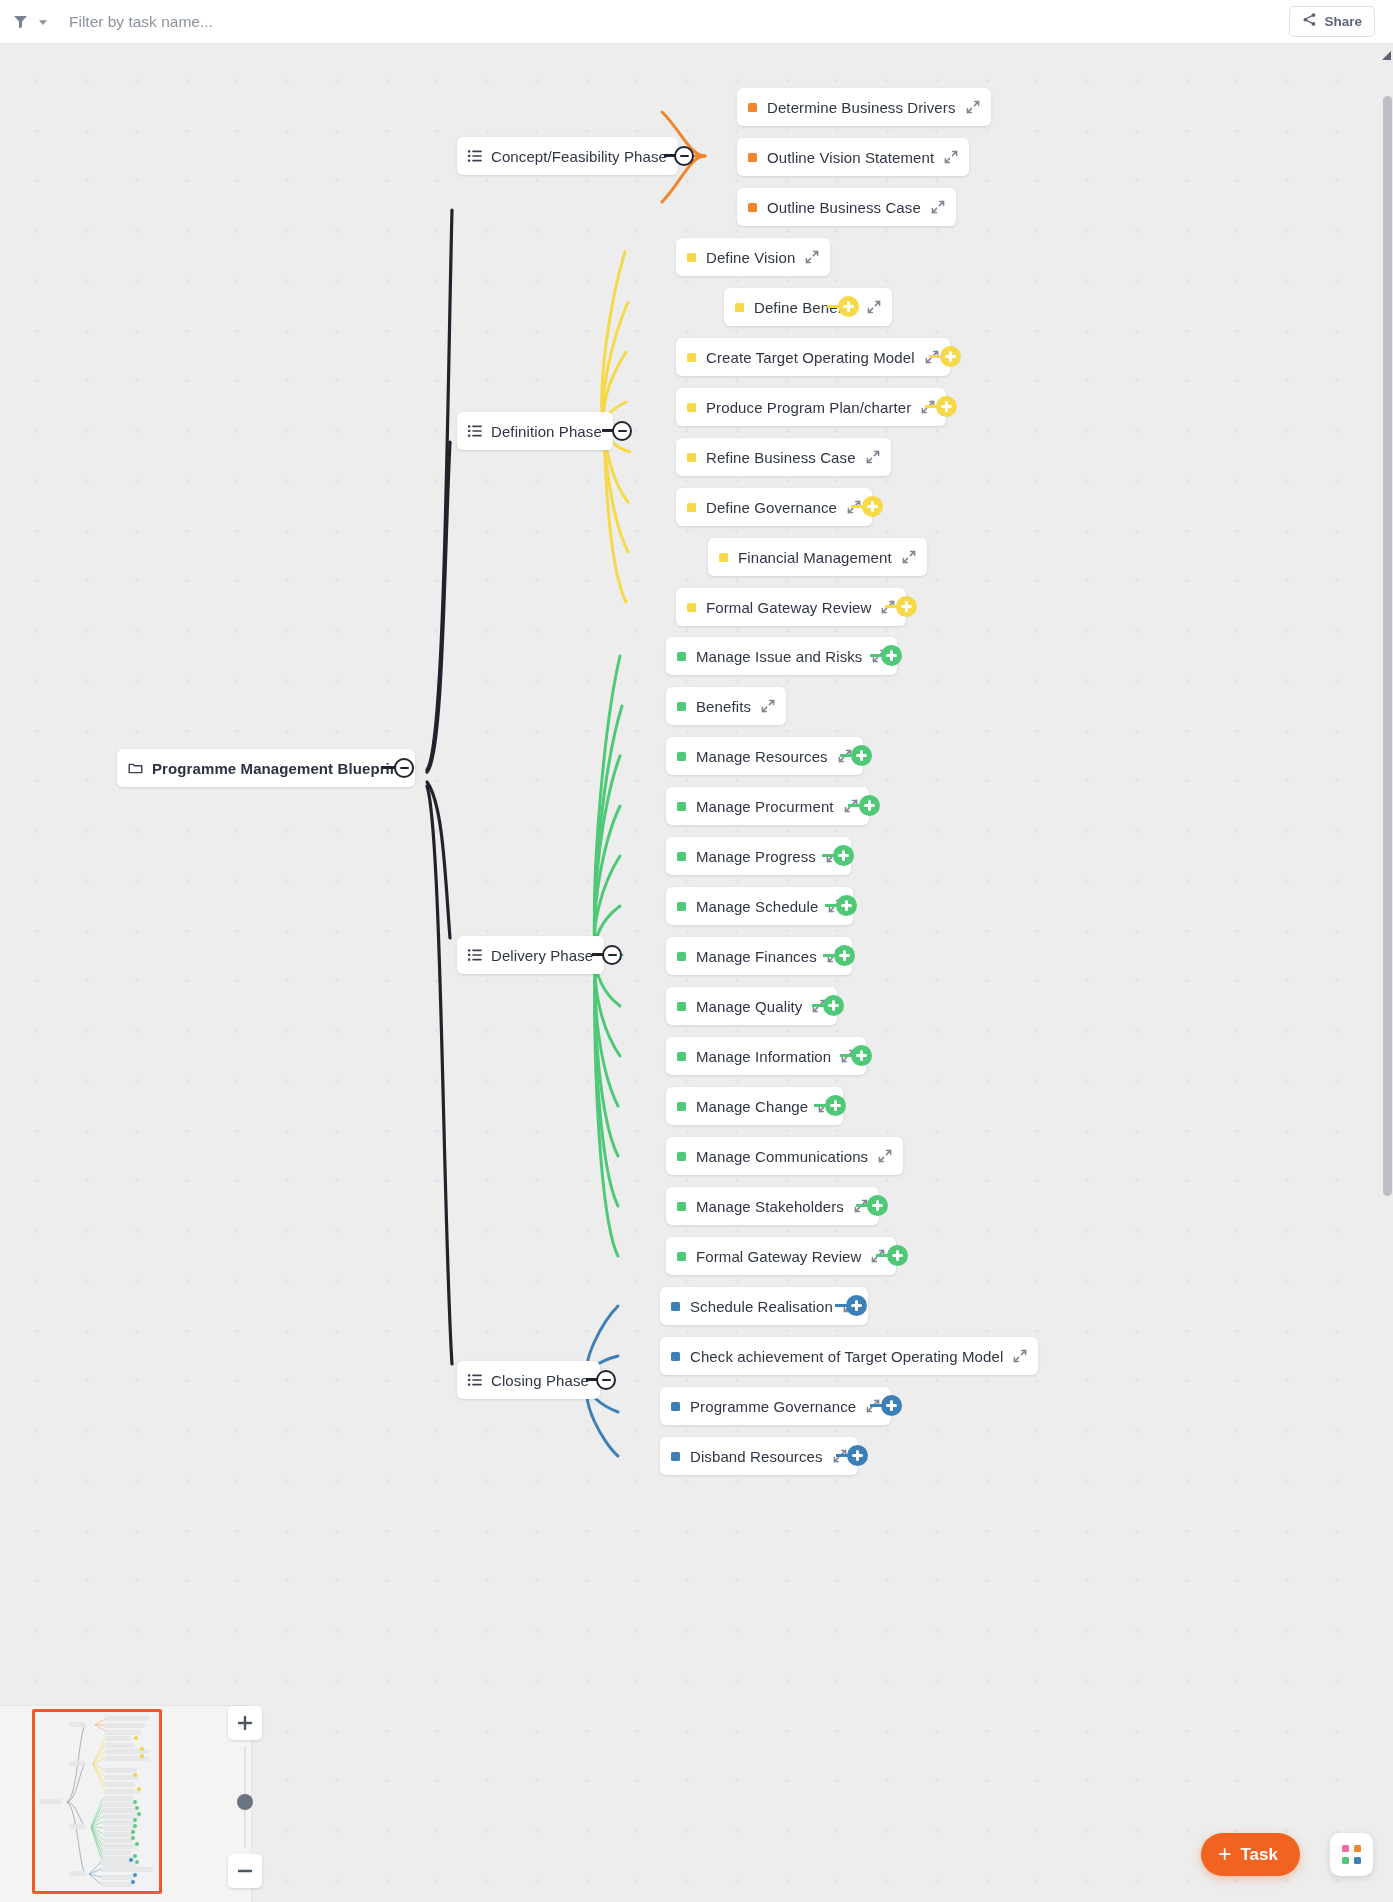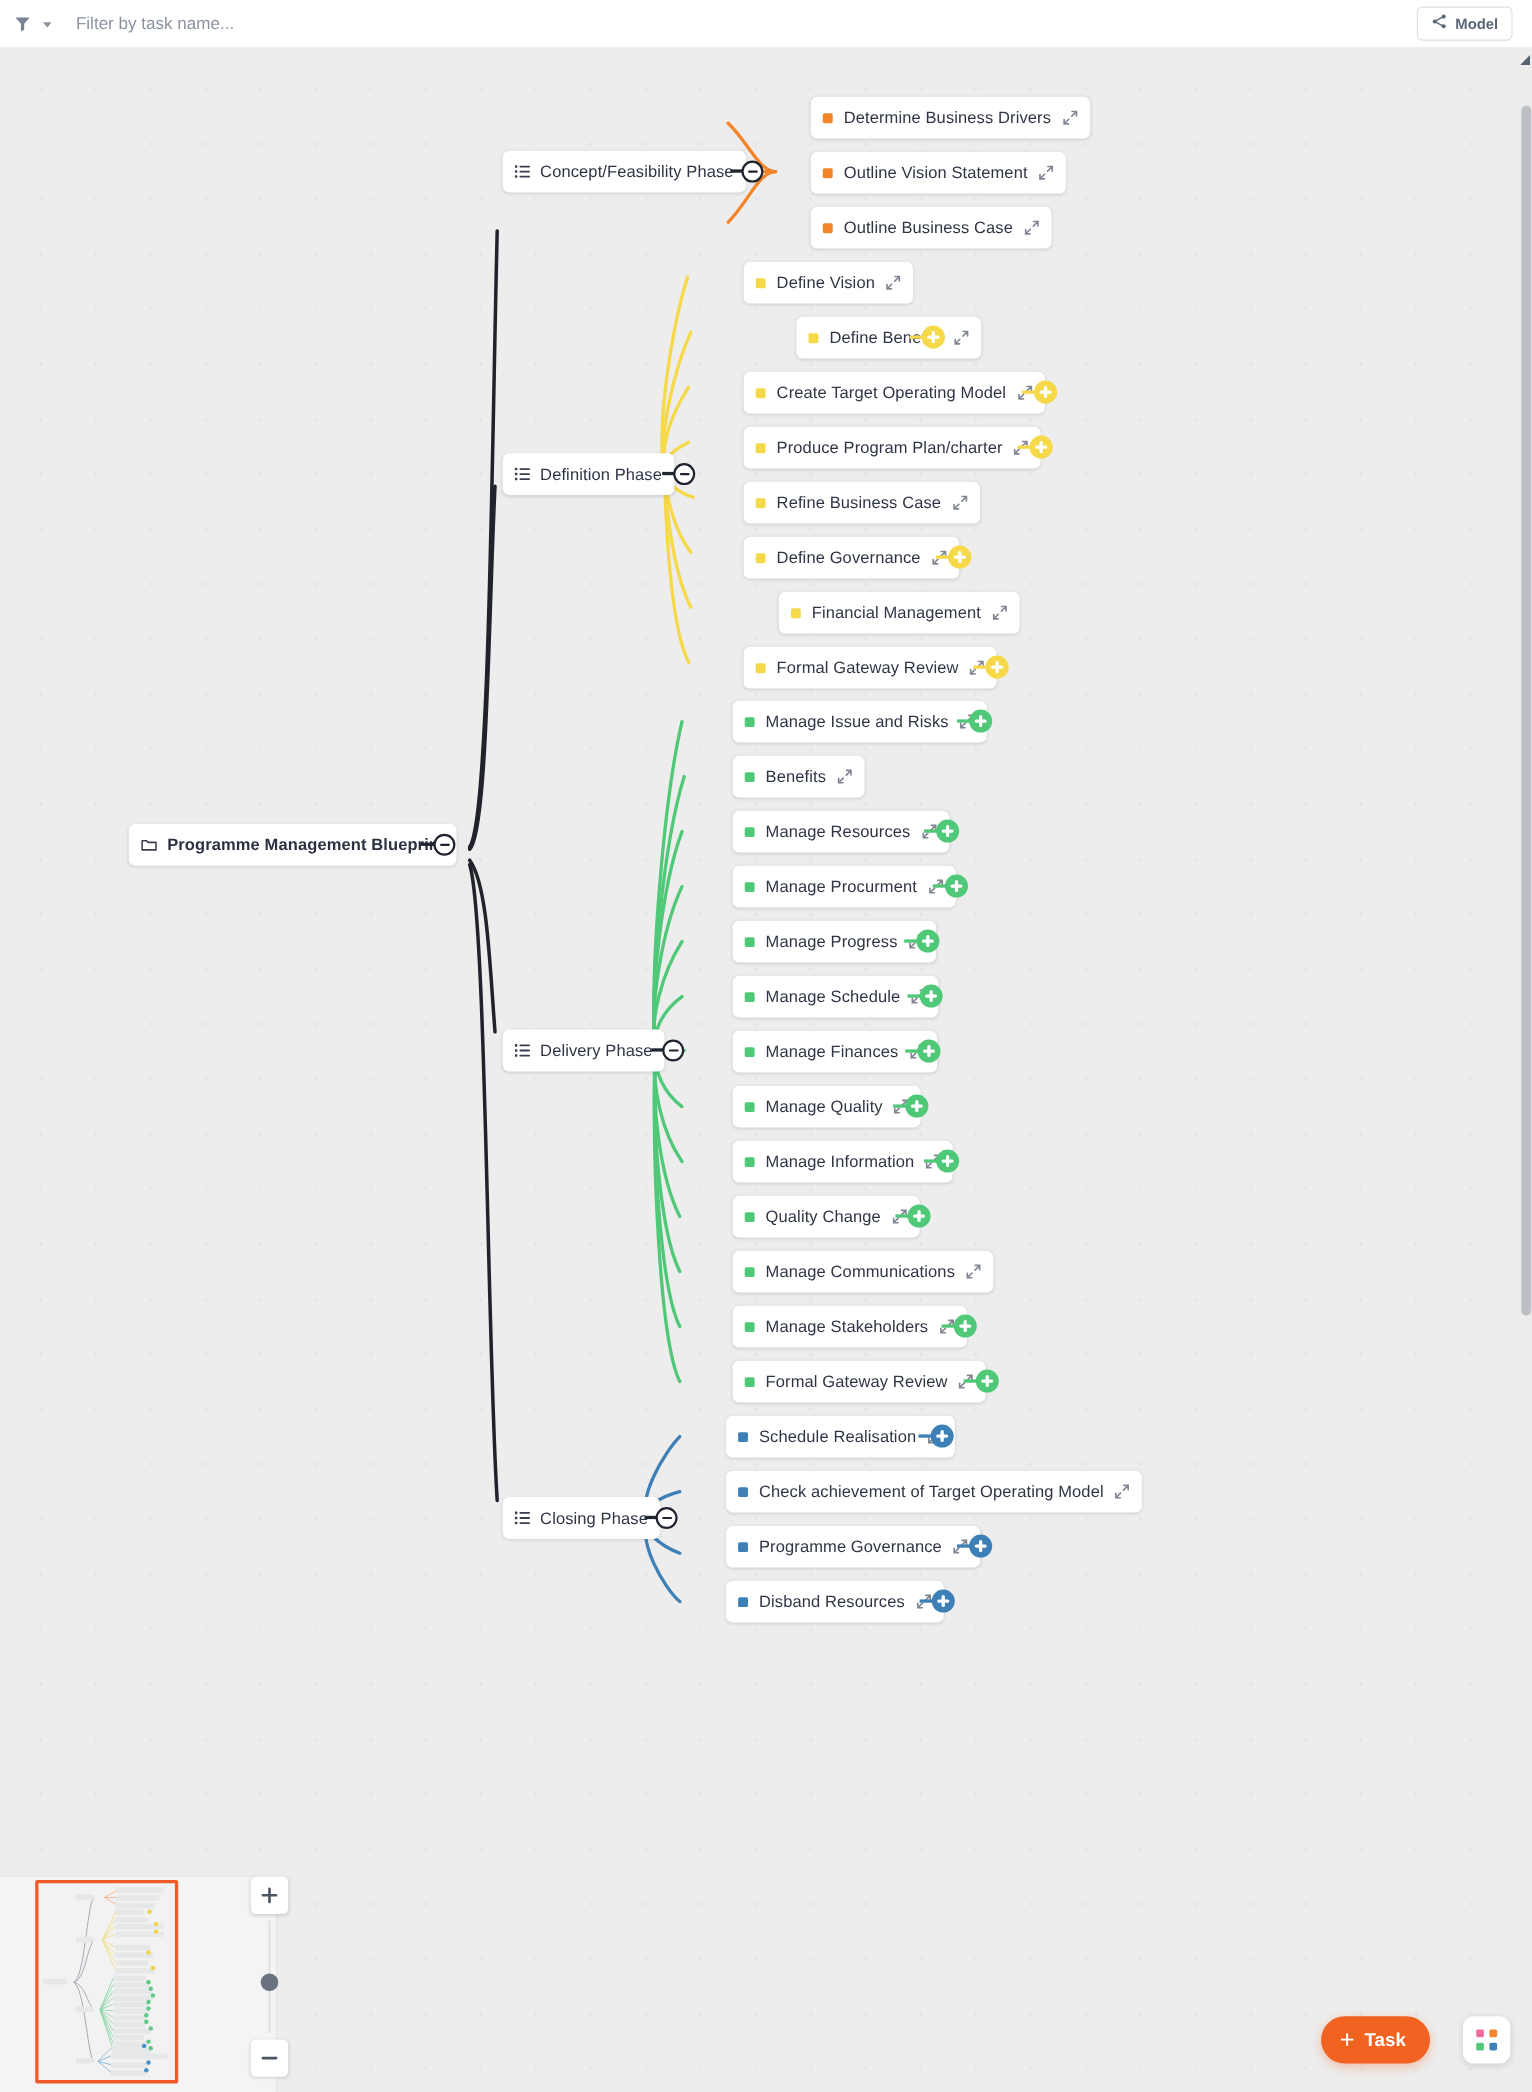--- a/index.html
+++ b/index.html
@@ -180,21 +180,21 @@
     <input class="filter-input" placeholder="Filter by task name..." style="">
     <div class="share-btn">
       <span>
         <svg width="15" height="15" viewBox="0 0 16 16">
           <circle cx="12.2" cy="3.3" r="2" fill="#5c6577"></circle>
           <circle cx="12.2" cy="12.7" r="2" fill="#5c6577"></circle>
           <circle cx="3.6" cy="8" r="2" fill="#5c6577"></circle>
           <path d="M4.8 7.1l6.2-3.2M4.8 8.9l6.2 3.2" stroke="#5c6577" stroke-width="1.4" fill="none"></path>
         </svg>
       </span>
-      <span class="lbl">Model</span>
+      <span class="lbl">Share</span>
     </div>
   </div>
 
   <div class="canvas">
 
     <svg class="edges">
 
       <g fill="none" stroke="#20232b" stroke-width="3.2" stroke-linecap="round">
         <path d="M427 726 C 445 700, 447 370, 452 166"></path>
         <path d="M427 728 C 443 712, 444 520, 450 398"></path>
@@ -566,21 +566,21 @@
         </span>
     </div>
     <div class="addstub" style="left:840px; top:1010px; width:14px; background:#4fc878;"></div>
     <div class="addbtn" style="left:851px; top:1001px; background:#4fc878;">
         <i class="h"></i>
         <i class="v"></i>
       </div>
 
     <div class="node leaf" style="left:666px; top:1043px;">
       <i class="sq" style="background:#4fc878"></i>
-      <span class="label">Quality Change</span>
+      <span class="label">Manage Change</span>
       <span class="expand-ic">
           <svg width="14" height="14" viewBox="0 0 14 14" fill="none" stroke="#6b7280" stroke-width="1.5" stroke-linecap="round">
             <path d="M8.6 1.4h4v4M5.4 12.6h-4v-4M12.6 1.4L8.4 5.6M1.4 12.6l4.2-4.2"></path>
           </svg>
         </span>
     </div>
     <div class="addstub" style="left:814px; top:1060px; width:14px; background:#4fc878;"></div>
     <div class="addbtn" style="left:825px; top:1051px; background:#4fc878;">
         <i class="h"></i>
         <i class="v"></i>

